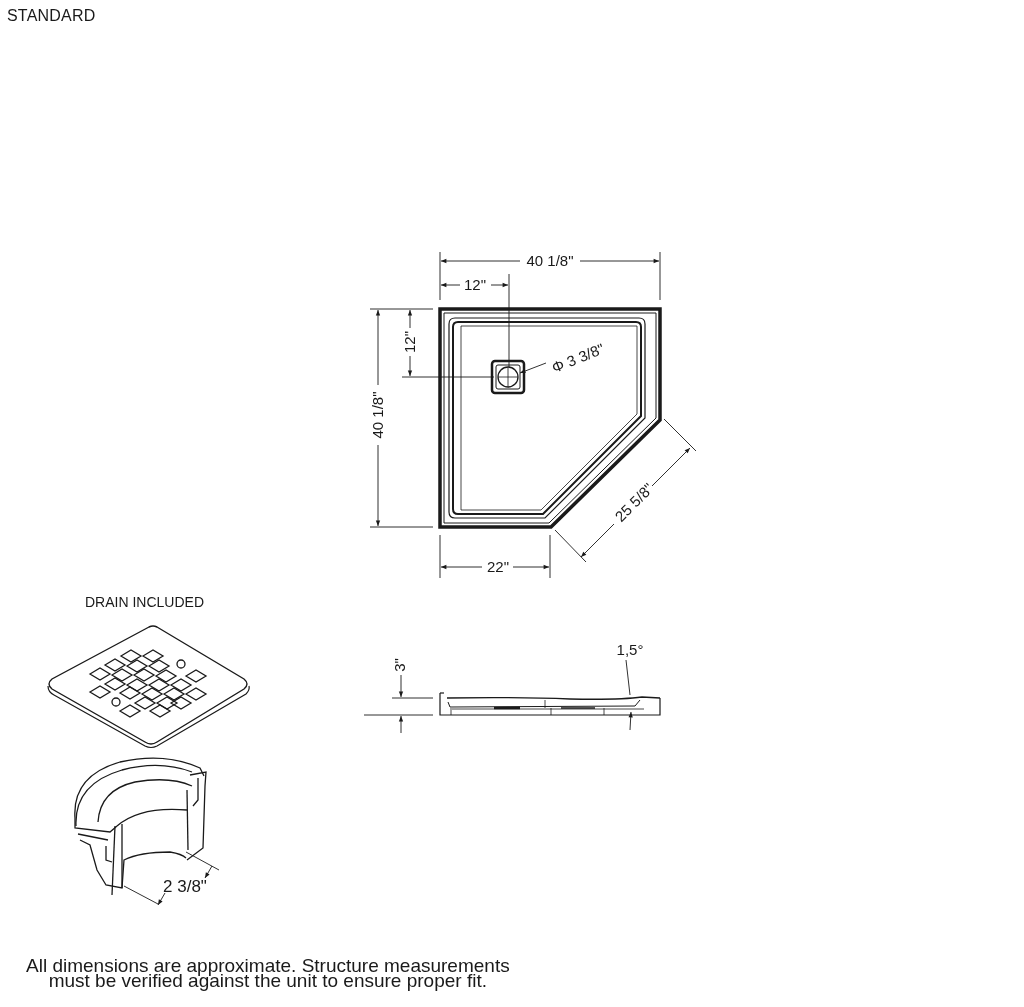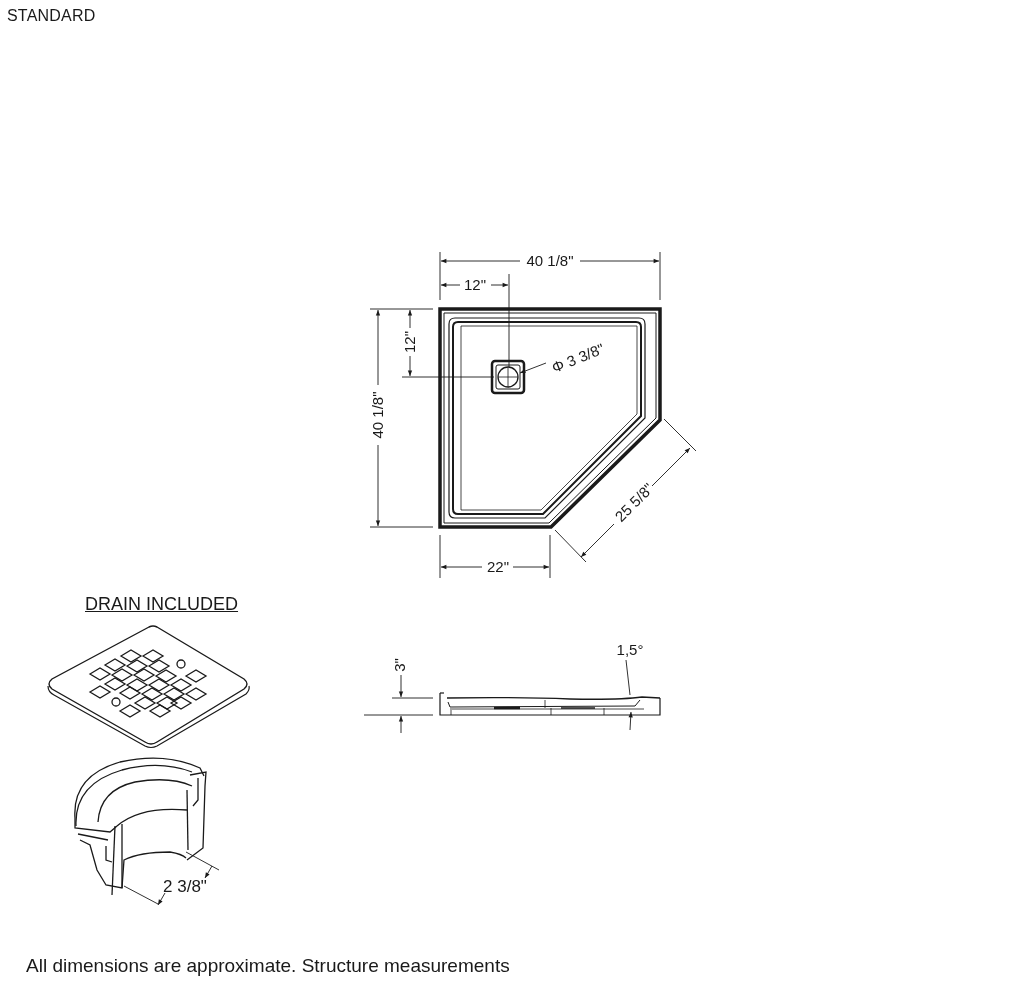--- a/index.html
+++ b/index.html
@@ -1,20 +1,20 @@
 <!DOCTYPE html>
 <html><head>
 <meta charset="utf-8">
 <style>
   html, body { margin: 0; padding: 0; background: #ffffff; }
   body { width: 1024px; height: 1007px; position: relative; overflow: hidden;
          font-family: "Liberation Sans", sans-serif; color: #1a1a1a; }
   .abs { position: absolute; text-align: center; }
   #title { left: 7px; top: 7px; font-size: 16px; letter-spacing: 0.2px; }
-  #drain-label { left: 85px; top: 594px; font-size: 18px; text-decoration: underline; }
+  #drain-label { left: 85px; top: 594px; font-size: 14px; }
   #disclaimer { left: 26px; top: 958px; font-size: 19px; line-height: 15px; }
   svg { position: absolute; left: 0; top: 0; }
   svg text { font-family: "Liberation Sans", sans-serif; fill: #1a1a1a; }
 </style>
 </head>
 <body>
 
 <div id="title" class="abs">STANDARD</div>
 
 <svg width="1024" height="1007" viewBox="0 0 1024 1007">
@@ -165,13 +165,14 @@
     <line x1="212" y1="866" x2="205" y2="878" marker-end="url(#arr)"></line>
     <line x1="165" y1="893" x2="158" y2="905" marker-end="url(#arr)"></line>
   </g>
   <text x="185" y="892" font-size="17" text-anchor="middle">2 3/8"</text>
 </svg>
 
 <div id="drain-label" class="abs">DRAIN INCLUDED</div>
 
 <div id="disclaimer" class="abs">
   <div>All dimensions are approximate. Structure measurements</div>
+  <div>must be verified against the unit to ensure proper fit.</div>
 </div>
 
 </body></html>

